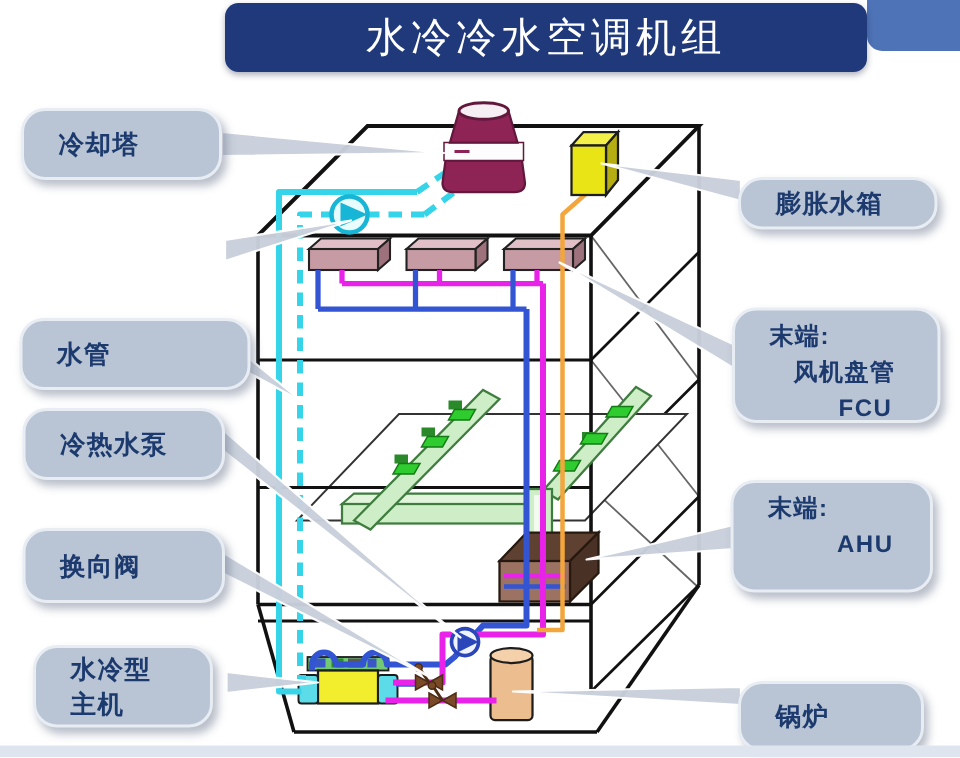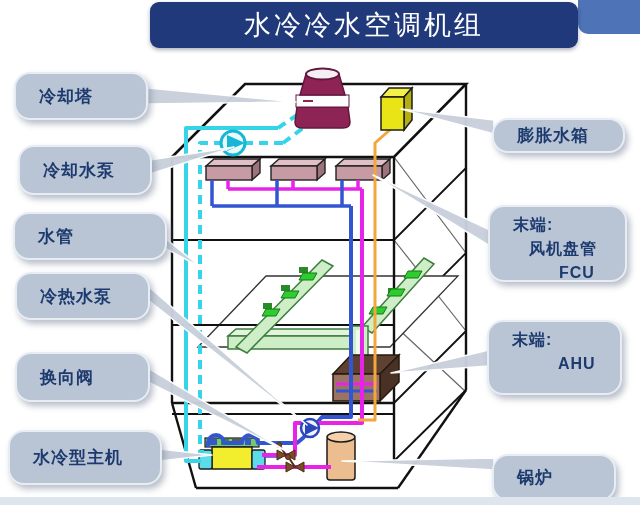--- a/index.html
+++ b/index.html
@@ -196,33 +196,30 @@
 
   <div class="corner-bar"></div>
 
   <div class="banner">
     <span>水冷冷水空调机组</span>
   </div>
 
   <div class="callout" style="left:14px;top:72px;width:134px;height:48px">
     <span>冷却塔</span>
   </div>
-  <div class="callout" style="left:18px;top:145px;width:134px;height:50px">
-    <span>冷却水泵</span>
-  </div>
   <div class="callout" style="left:13px;top:212px;width:154px;height:48px">
     <span>水管</span>
   </div>
   <div class="callout" style="left:15px;top:272px;width:135px;height:48px">
     <span>冷热水泵</span>
   </div>
   <div class="callout" style="left:15px;top:352px;width:135px;height:50px">
     <span>换向阀</span>
   </div>
-  <div class="callout" style="left:8px;top:430px;width:154px;height:55px">
+  <div class="callout" style="left:22px;top:430px;width:120px;height:55px">
     <span>水冷型主机</span>
   </div>
 
   <div class="callout" style="left:492px;top:118px;width:133px;height:35px">
     <span>膨胀水箱</span>
   </div>
   <div class="callout multi" style="left:488px;top:205px;width:139px;height:77px">
     <span class="l0">末端:</span>
     <span class="l1">风机盘管</span>
     <span class="l2">FCU</span>

